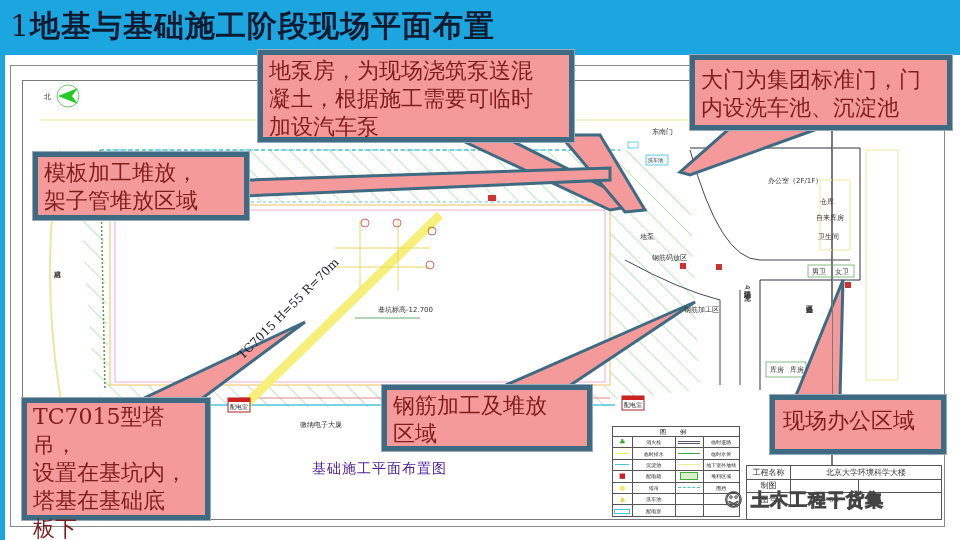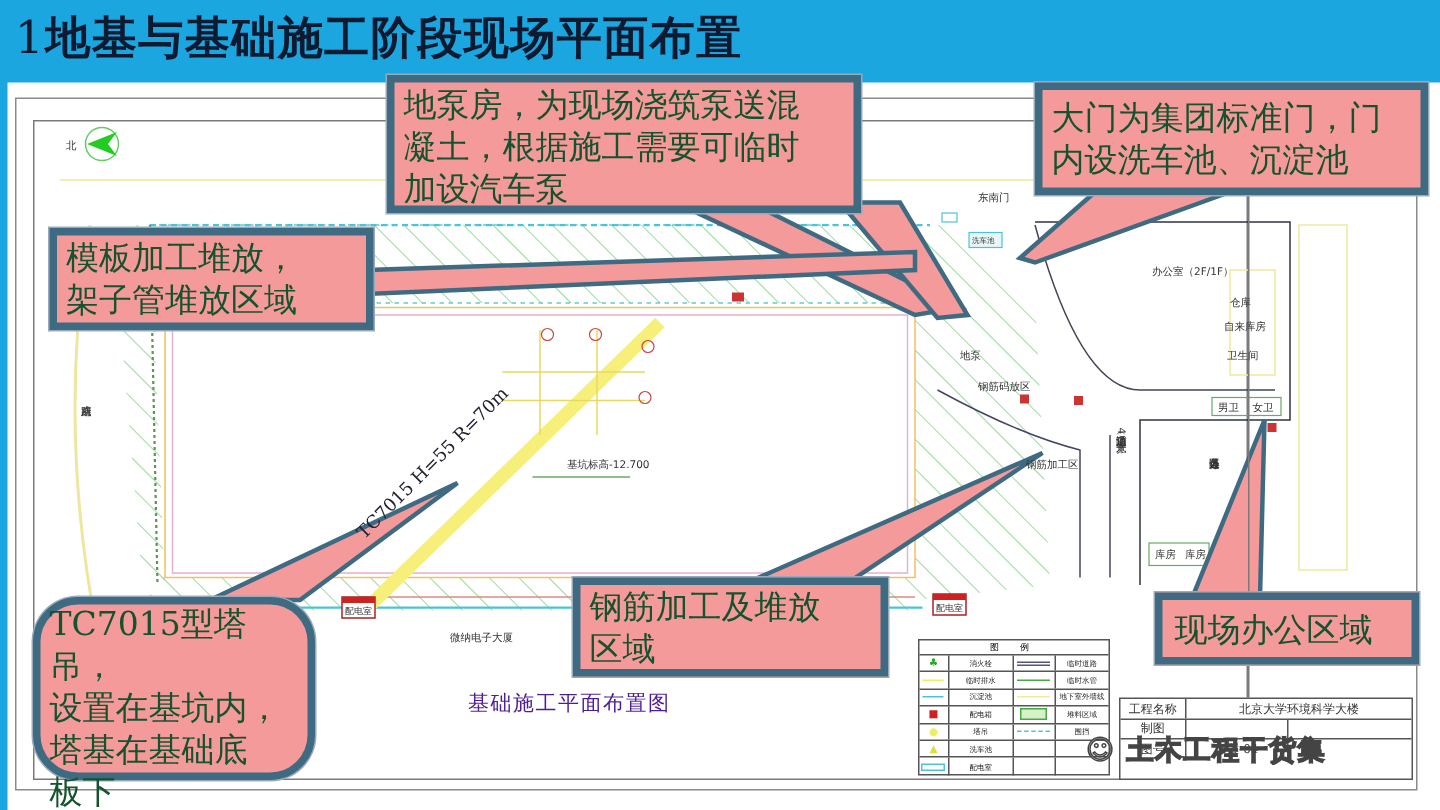--- a/index.html
+++ b/index.html
@@ -4,22 +4,22 @@
 <style>
   * { box-sizing: border-box; margin: 0; padding: 0; }
   body { width: 960px; height: 540px; overflow: hidden; background: #1ba6e0; position: relative; font-family: "DejaVu Sans", sans-serif; }
   .title { position: absolute; left: 10px; top: 4px; height: 44px; font-size: 30px; font-weight: bold; color: #0d1a30; line-height: 44px; letter-spacing: 1px; }
   .title .num { font-family: "DejaVu Serif", serif; font-weight: normal; }
   .sheet { position: absolute; left: 5px; top: 55px; width: 955px; height: 485px; background: #ffffff; }
   .frame-outer { position: absolute; left: 10px; top: 65px; width: 935px; height: 462px; border: 1px solid #8a8a8a; }
   .frame-inner { position: absolute; left: 22px; top: 80px; width: 810px; height: 440px; border: 1px solid #7a7a7a; }
   .rframe { position: absolute; left: 832px; top: 80px; width: 1px; height: 440px; background: #7a7a7a; }
   svg.drawing { position: absolute; left: 0; top: 0; }
-  .callout { position: absolute; background: #f59a9a; border: 5px solid #3e6b82; box-shadow: 0 0 0 1px #9ab; font-size: 22px; line-height: 28px; color: #14532d; padding: 2px 6px; }
-  .callout.serifnum { font-family: "DejaVu Sans", sans-serif; border-radius: 30px; }
+  .callout { position: absolute; background: #f59a9a; border: 5px solid #3e6b82; box-shadow: 0 0 0 1px #9ab; font-size: 22px; line-height: 28px; color: #7f1d1d; padding: 2px 6px; }
+  .callout.serifnum { font-family: "DejaVu Sans", sans-serif; }
   .small-label { position: absolute; font-size: 7px; color: #333; white-space: nowrap; }
   .legend { position: absolute; left: 612px; top: 426px; width: 128px; height: 91px; border: 1px solid #555; background: #fff; font-size: 6px; }
   .legend-title { text-align: center; height: 10px; line-height: 10px; border-bottom: 1px solid #555; font-size: 6px; letter-spacing: 6px; }
   .legend-row { display: flex; height: 11.4px; border-bottom: 1px solid #555; }
   .legend-row:last-child { border-bottom: none; }
   .legend-row > div { border-right: 1px solid #555; display: flex; align-items: center; justify-content: center; font-size: 5px; color: #222; }
   .legend-row > div:last-child { border-right: none; }
   .c1 { width: 20px; } .c2 { width: 44px; } .c3 { width: 28px; } .c4 { width: 36px; }
   .titleblock { position: absolute; left: 746px; top: 465px; width: 196px; height: 55px; border: 1px solid #555; background: #fff; font-family: "DejaVu Serif", serif; }
   .tb-row { display: flex; height: 13.5px; border-bottom: 1px solid #555; font-size: 8px; color: #333; }
@@ -160,21 +160,21 @@
   <div>设置在基坑内，</div>
   <div>塔基在基础底</div>
   <div>板下</div>
 </div>
 
 <div class="callout" style="left:382px;top:385px;width:210px;height:66px;">
   <div>钢筋加工及堆放</div>
   <div>区域</div>
 </div>
 
-<div class="callout" style="left:770px;top:395px;width:176px;height:48px;padding-top:7px;padding-left:8px;">
+<div class="callout" style="left:770px;top:395px;width:176px;height:59px;padding-top:7px;padding-left:8px;">
   <div>现场办公区域</div>
 </div>
 
 <div class="legend">
   <div class="legend-title">图 例</div>
   <div class="legend-row">
     <div class="c1" style="color:#2a2;font-size:7px;">♣</div>
     <div class="c2">消火栓</div>
     <div class="c3">
         <span style="display:block;width:22px;height:3px;border-top:1px solid #557;border-bottom:1px solid #557;"></span>

